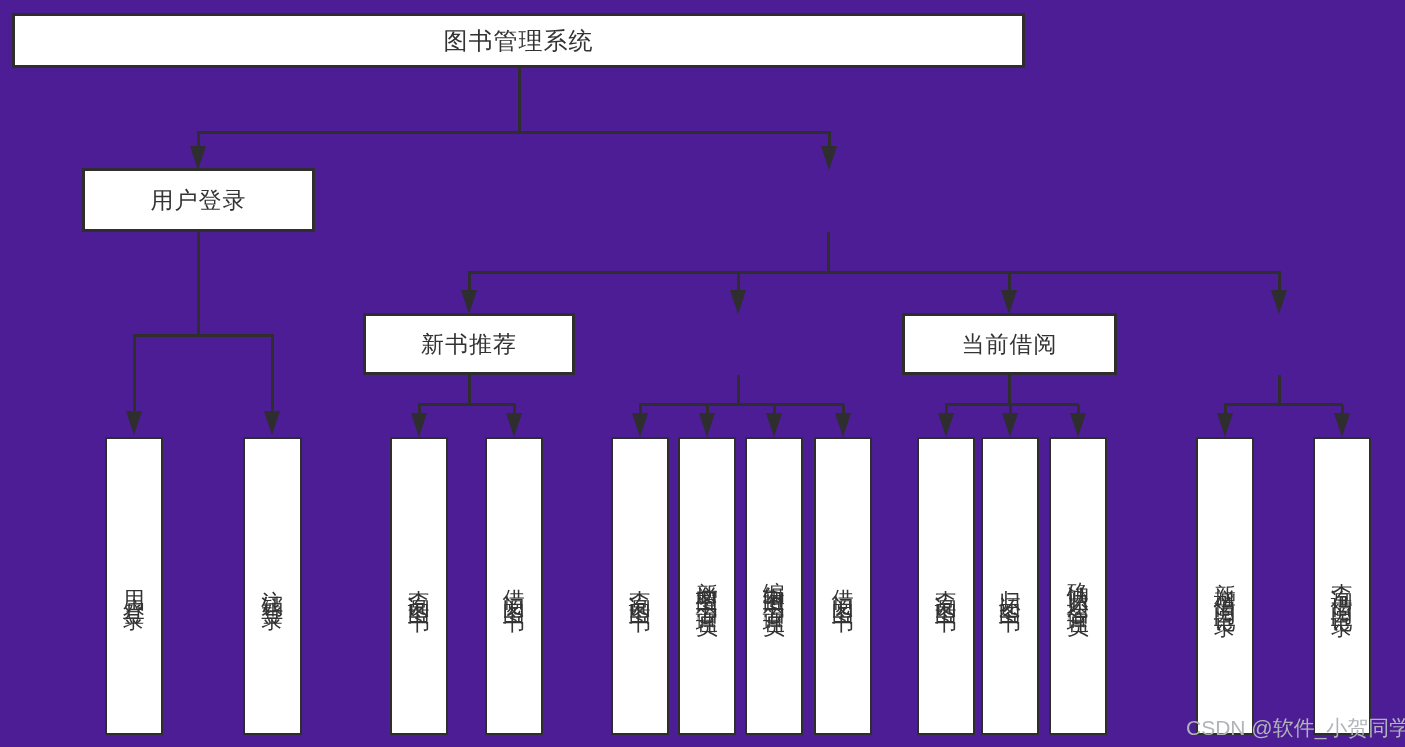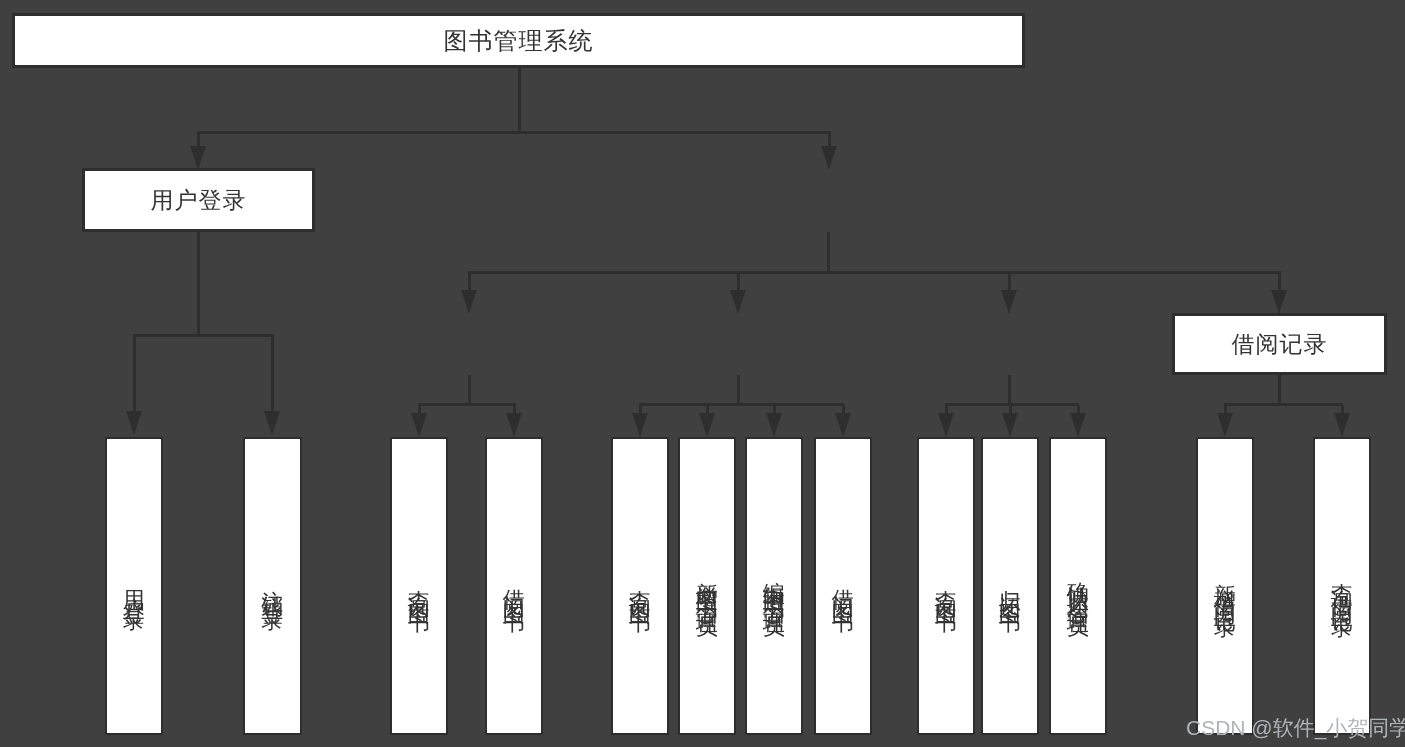--- a/index.html
+++ b/index.html
@@ -1,20 +1,20 @@
 <!DOCTYPE html>
 <html><head>
 <meta charset="utf-8">
 <style>
   * { margin:0; padding:0; box-sizing:border-box; }
   html,body { background:#ffffff; }
   body { font-family:"Liberation Sans","DejaVu Sans",sans-serif; }
   .canvas {
     position:relative; width:1405px; height:747px;
-    background:#404040; overflow:hidden;
+    background:#4c1d95; overflow:hidden;
   }
   
   .hnode {
     position:absolute; background:#ffffff;
     border:3px solid #2e2e2e;
     display:flex; align-items:center; justify-content:center;
     font-size:23px; color:#333333; letter-spacing:1px;
     z-index:2;
   }
   .hnode.root { font-size:24px; }
@@ -77,22 +77,25 @@
   <div class="hline" style="left:468px;top:271px;width:813px"></div>
   <div class="vline" style="left:468px;top:273px;height:19px"></div>
   <div class="arrow" style="left:461px;top:290px"></div>
   <div class="vline" style="left:737px;top:273px;height:19px"></div>
   <div class="arrow" style="left:730px;top:290px"></div>
   <div class="vline" style="left:1008px;top:273px;height:19px"></div>
   <div class="arrow" style="left:1001px;top:290px"></div>
   <div class="vline" style="left:1278px;top:273px;height:19px"></div>
   <div class="arrow" style="left:1271px;top:290px"></div>
 
-  <div class="hnode" style="left:1172px;top:313px;width:215px;height:62px">
-    <span>借阅记录</span>
+  <div class="hnode" style="left:363px;top:313px;width:212px;height:62px">
+    <span>新书推荐</span>
+  </div>
+  <div class="hnode" style="left:902px;top:313px;width:215px;height:62px">
+    <span>当前借阅</span>
   </div>
 
   <div class="vline" style="left:468px;top:375px;height:30px"></div>
   <div class="hline" style="left:418px;top:403px;width:98px"></div>
   <div class="vline" style="left:418px;top:405px;height:10px"></div>
   <div class="arrow" style="left:411px;top:413px"></div>
   <div class="vline" style="left:513px;top:405px;height:10px"></div>
   <div class="arrow" style="left:506px;top:413px"></div>
 
   <div class="vline" style="left:737px;top:375px;height:30px"></div>

